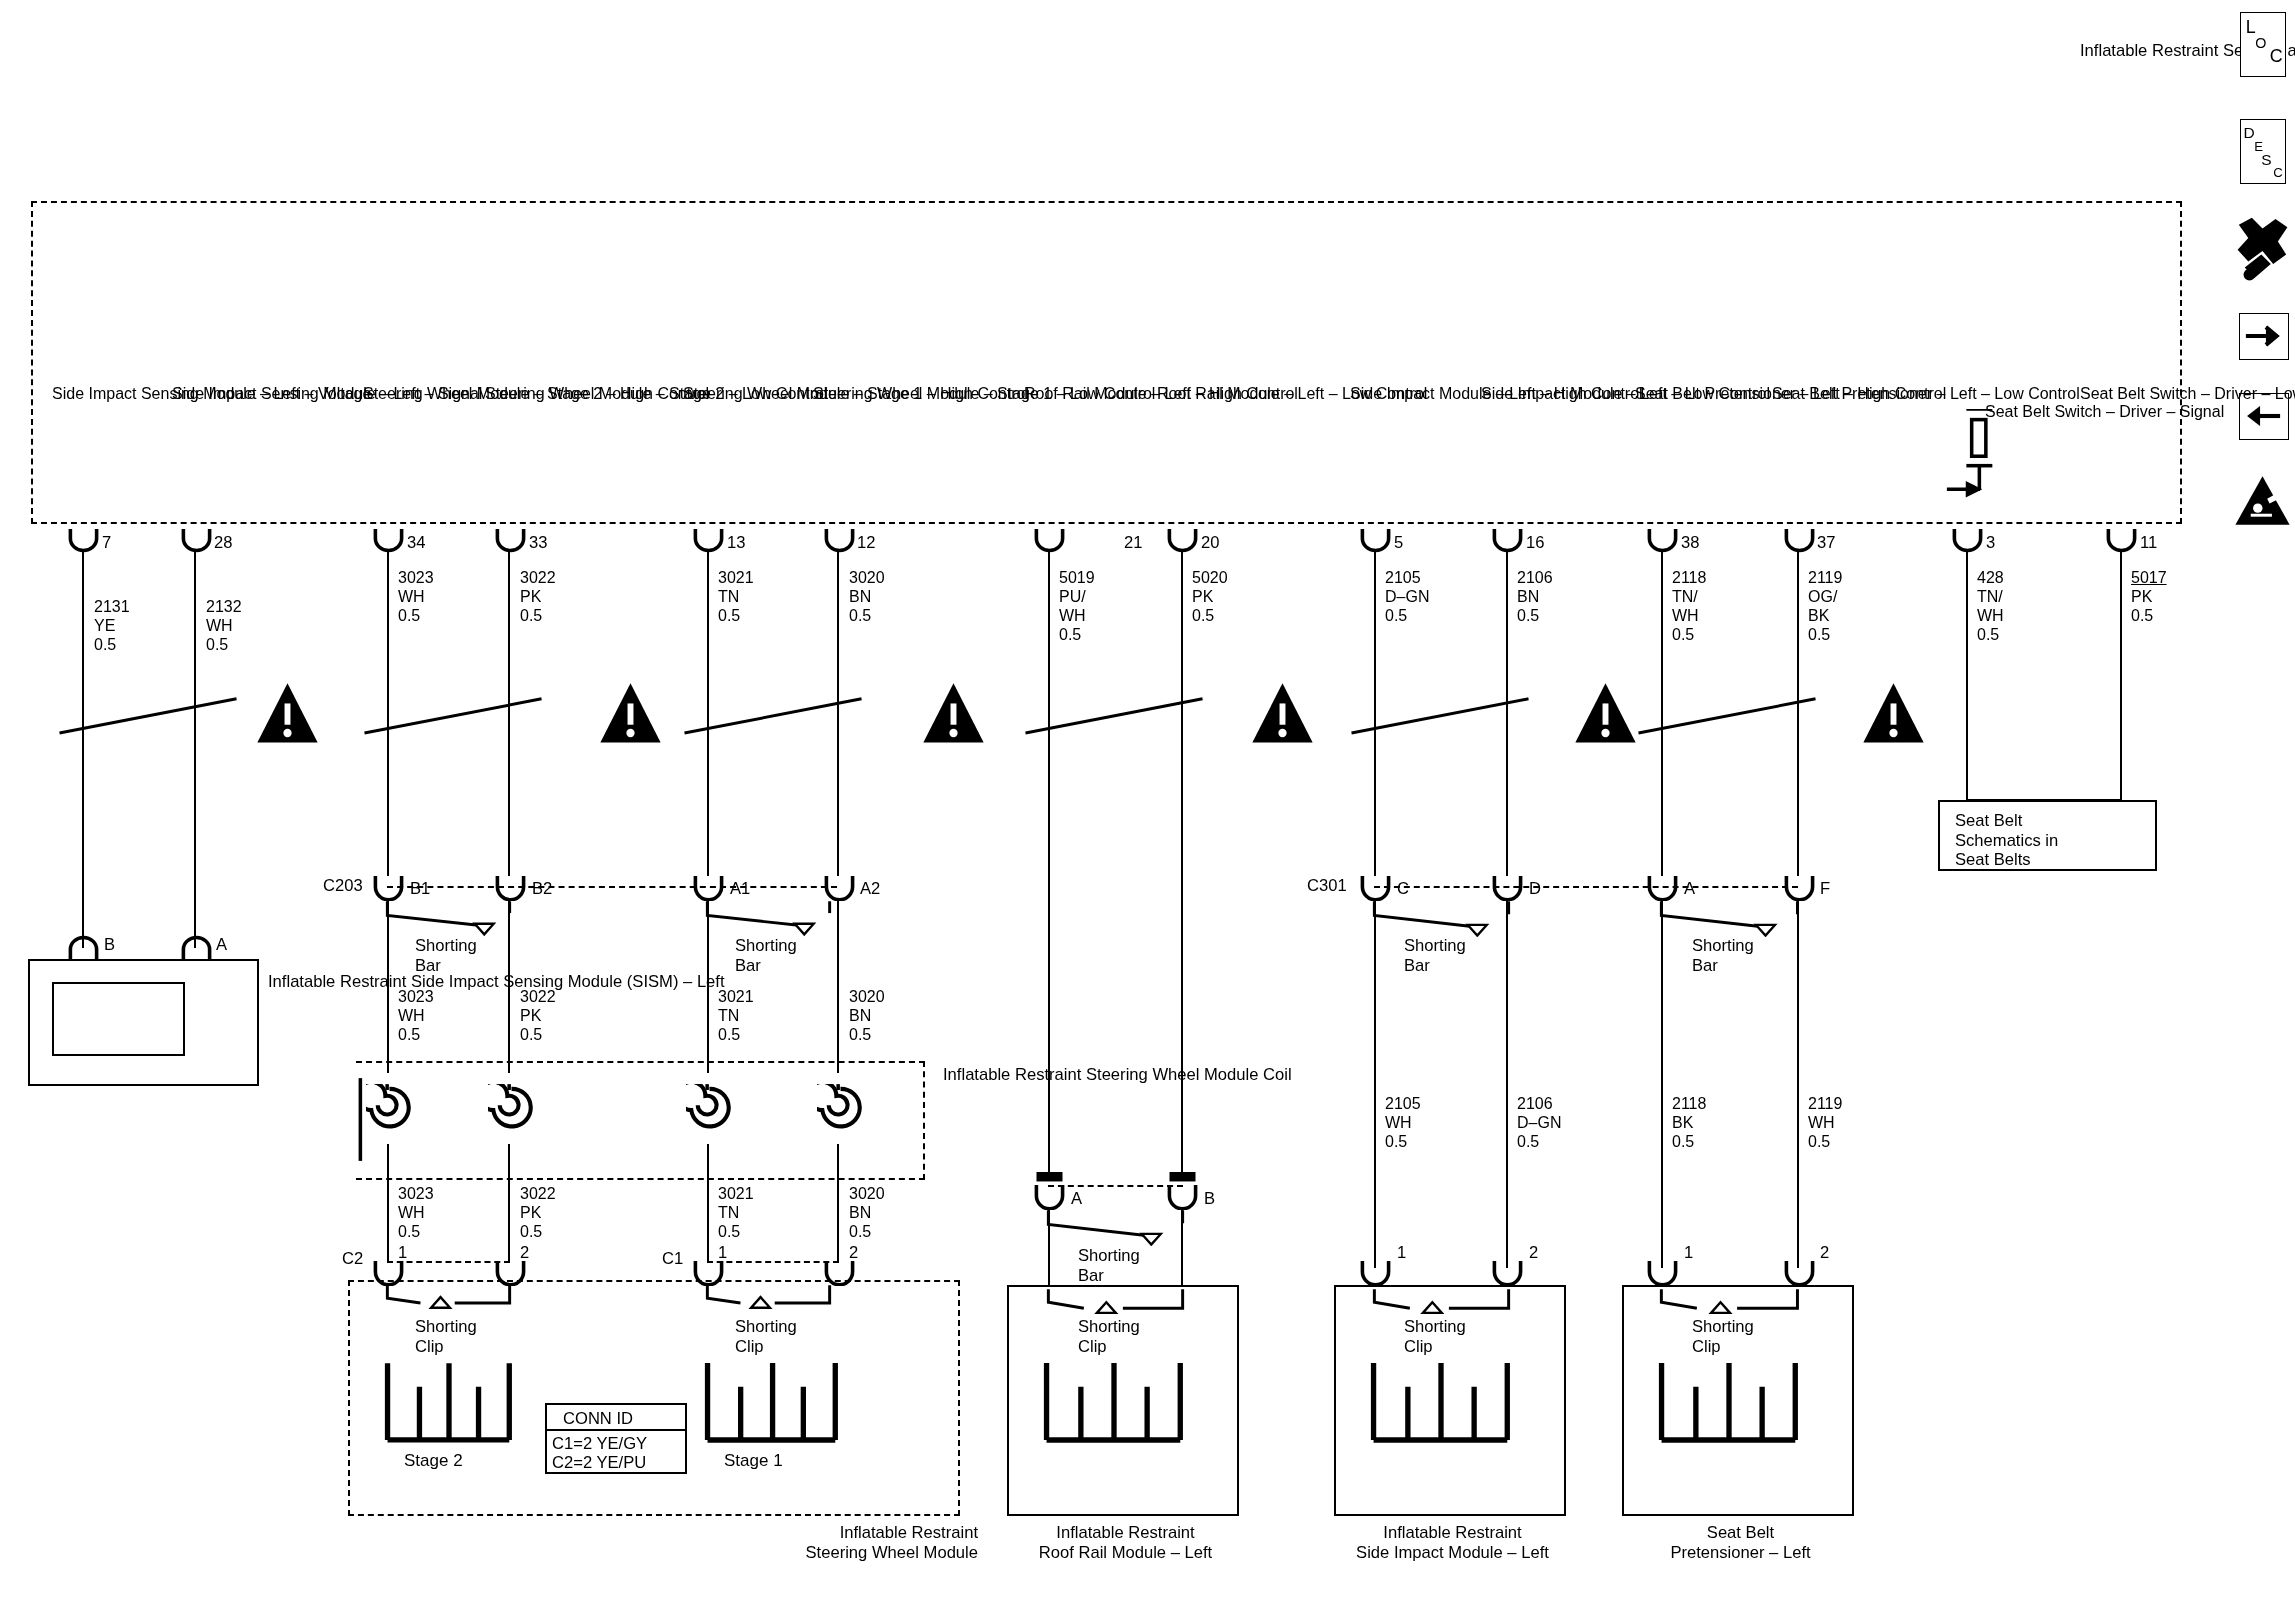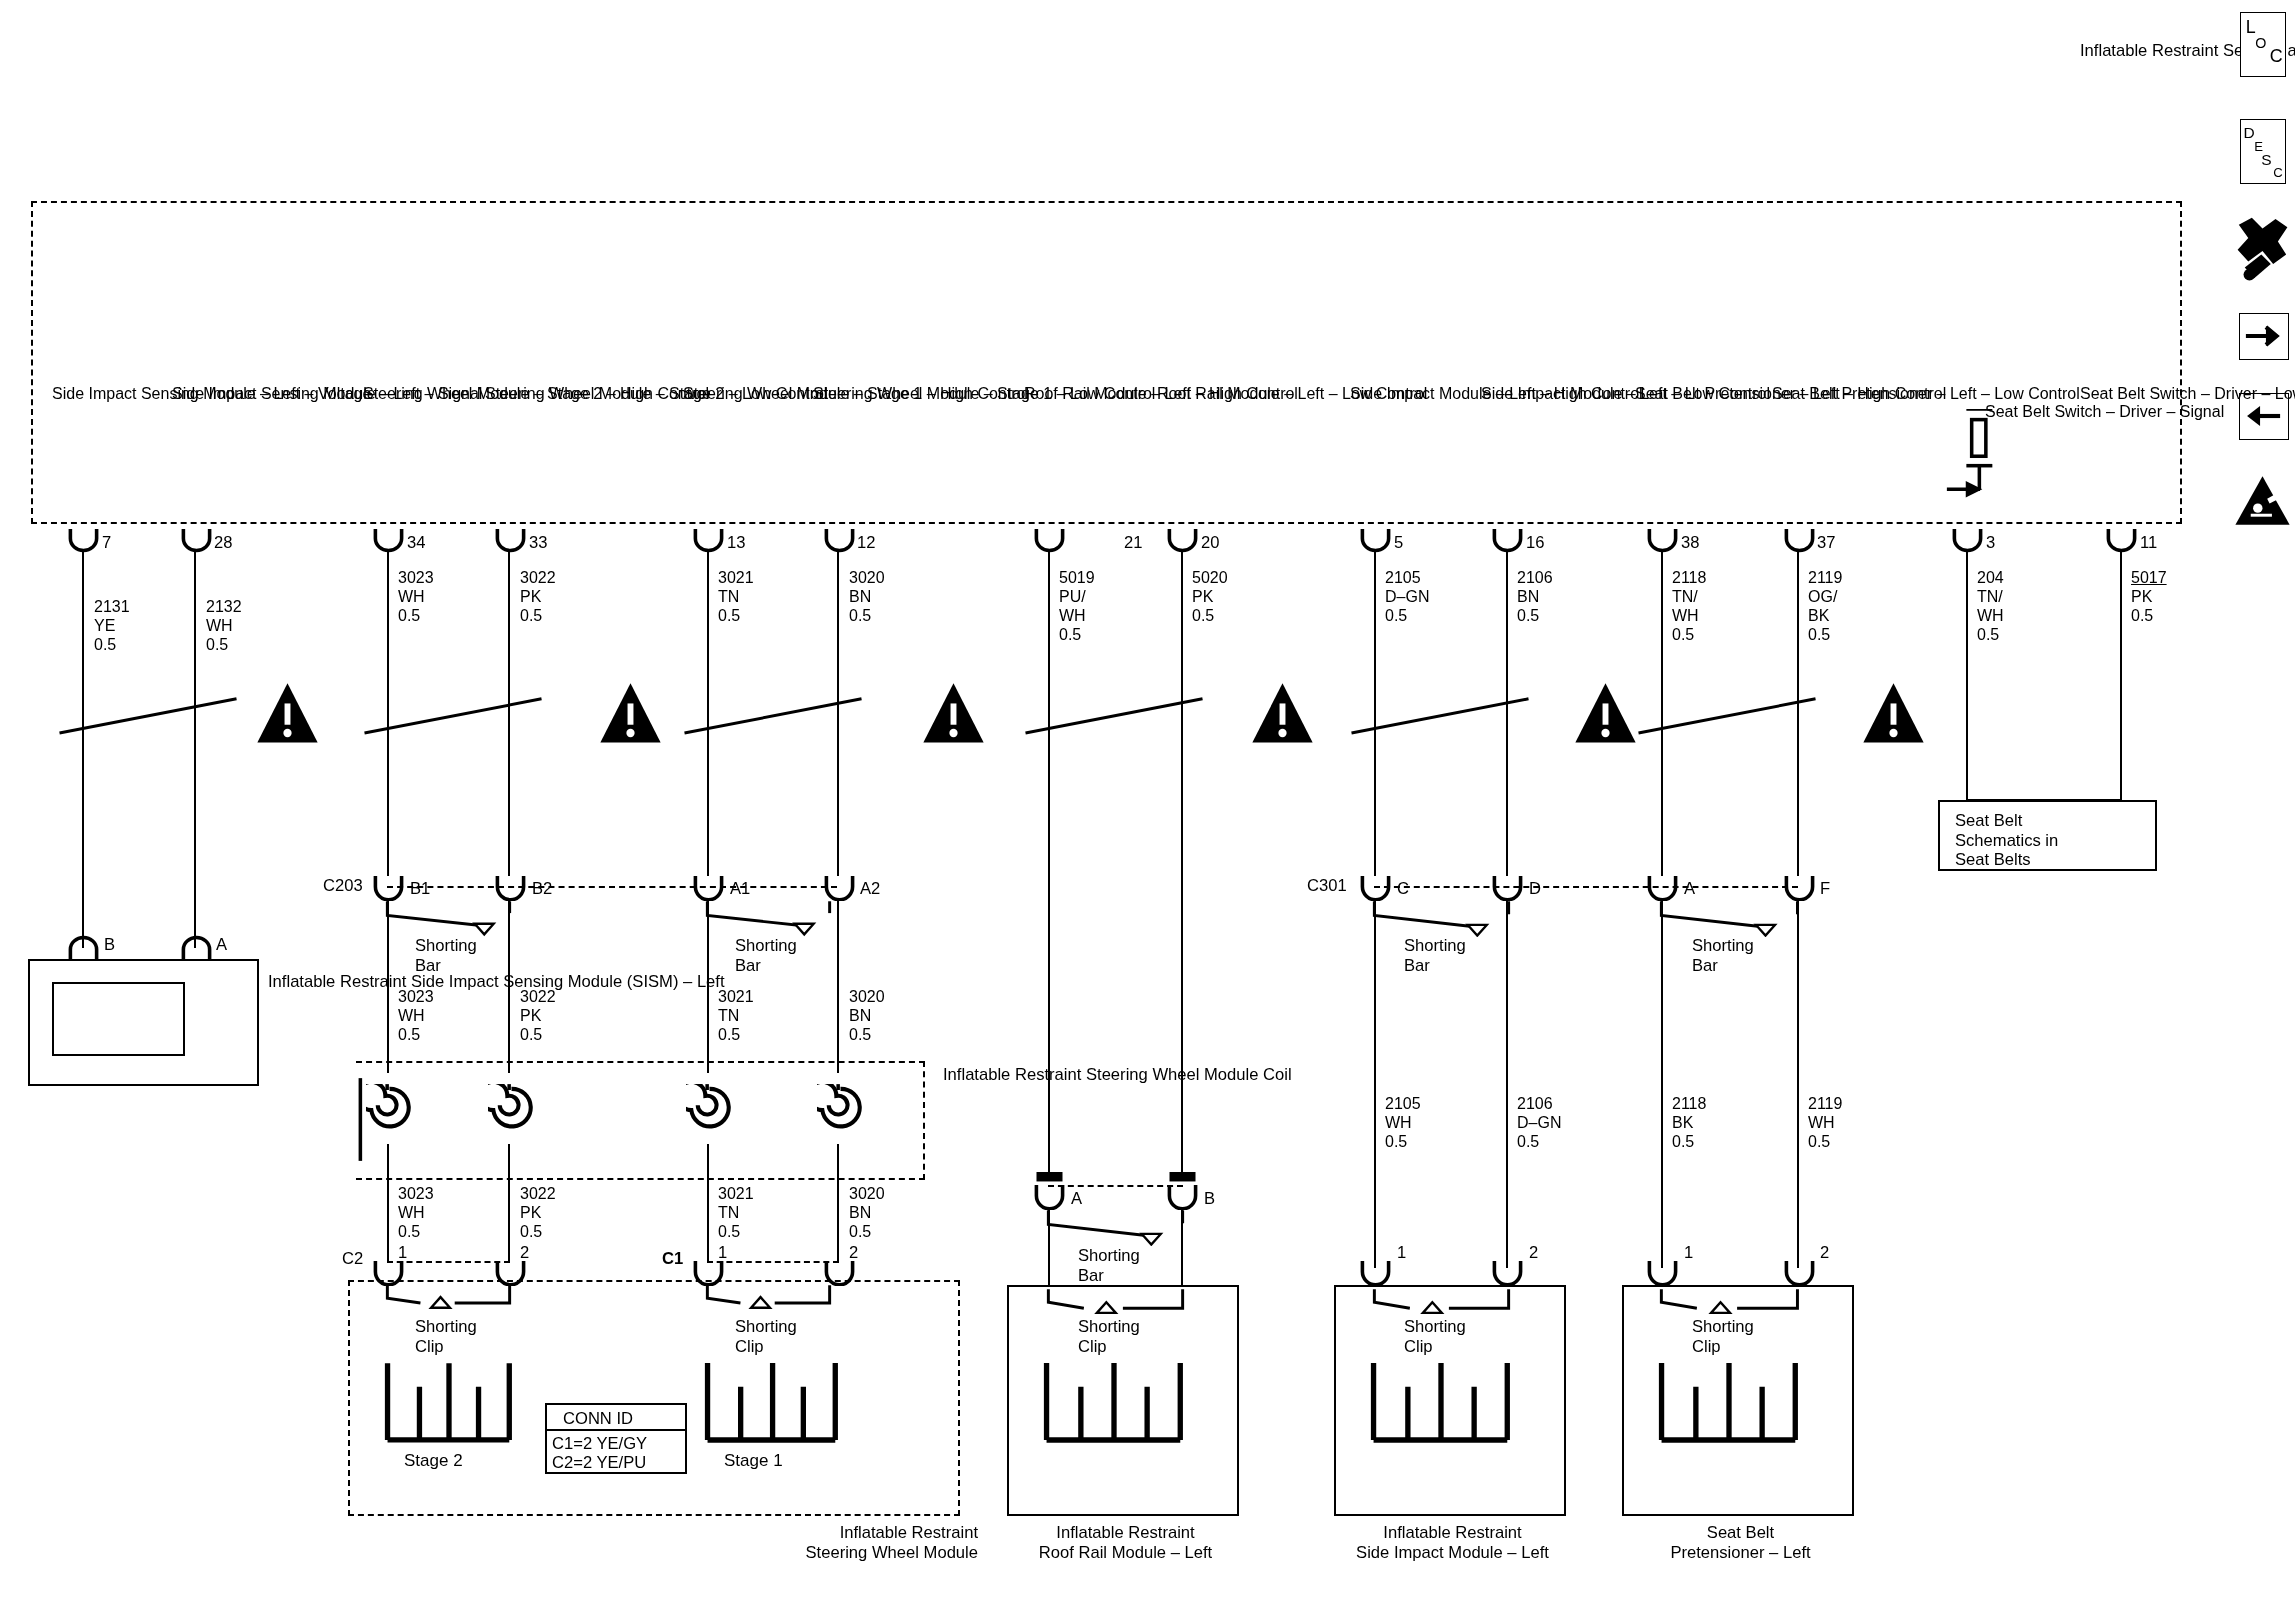--- a/index.html
+++ b/index.html
@@ -194,21 +194,21 @@
   <div class="txt t27" style="left:1808px;top:569px;">2119</div>
   <div class="txt t27" style="left:1808px;top:588px;">OG/
 BK</div>
   <div class="txt t27" style="left:1808px;top:626px;">0.5</div>
   <div class="ln vl" style="left:1797px;top:551px;height:325px;"></div>
 
   <svg class="warn" style="left:1952px;top:529px;" width="31" height="24" viewBox="0 0 52 40">
       <path d="M4 0 v16 a22 20 0 0 0 44 0 v-16" stroke="#000" stroke-width="6" fill="none"></path>
     </svg>
   <div class="txt t28" style="left:1986px;top:533px;">3</div>
-  <div class="txt t27" style="left:1977px;top:569px;">204</div>
+  <div class="txt t27" style="left:1977px;top:569px;">428</div>
   <div class="txt t27" style="left:1977px;top:588px;">TN/
 WH</div>
   <div class="txt t27" style="left:1977px;top:626px;">0.5</div>
   <div class="ln vl" style="left:1966px;top:551px;height:249px;"></div>
 
   <svg class="warn" style="left:2106px;top:529px;" width="31" height="24" viewBox="0 0 52 40">
       <path d="M4 0 v16 a22 20 0 0 0 44 0 v-16" stroke="#000" stroke-width="6" fill="none"></path>
     </svg>
   <div class="txt t28" style="left:2140px;top:533px;">11</div>
   <div class="txt t27" style="left:2131px;top:569px;text-decoration:underline;">5017</div>
@@ -381,21 +381,21 @@
   <div class="txt t27" style="left:520px;top:1204px;">PK</div>
   <div class="txt t27" style="left:520px;top:1223px;">0.5</div>
   <div class="txt t27" style="left:718px;top:1185px;">3021</div>
   <div class="txt t27" style="left:718px;top:1204px;">TN</div>
   <div class="txt t27" style="left:718px;top:1223px;">0.5</div>
   <div class="txt t27" style="left:849px;top:1185px;">3020</div>
   <div class="txt t27" style="left:849px;top:1204px;">BN</div>
   <div class="txt t27" style="left:849px;top:1223px;">0.5</div>
 
   <div class="txt t28" style="left:342px;top:1249px;">C2</div>
-  <div class="txt t28" style="left:662px;top:1249px;font-weight:bold;">C1</div>
+  <div class="txt t28" style="left:662px;top:1249px;">C1</div>
   <div class="dashline-h" style="left:387px;top:1261px;width:123px;"></div>
   <div class="dashline-h" style="left:707px;top:1261px;width:132px;"></div>
   <svg class="warn" style="left:373px;top:1261px;" width="31" height="25" viewBox="0 0 52 42">
       <path d="M4 0 v18 a22 22 0 0 0 44 0 v-18" stroke="#000" stroke-width="6" fill="none"></path>
     </svg>
   <svg class="warn" style="left:495px;top:1261px;" width="31" height="25" viewBox="0 0 52 42">
       <path d="M4 0 v18 a22 22 0 0 0 44 0 v-18" stroke="#000" stroke-width="6" fill="none"></path>
     </svg>
   <svg class="warn" style="left:693px;top:1261px;" width="31" height="25" viewBox="0 0 52 42">
       <path d="M4 0 v18 a22 22 0 0 0 44 0 v-18" stroke="#000" stroke-width="6" fill="none"></path>

